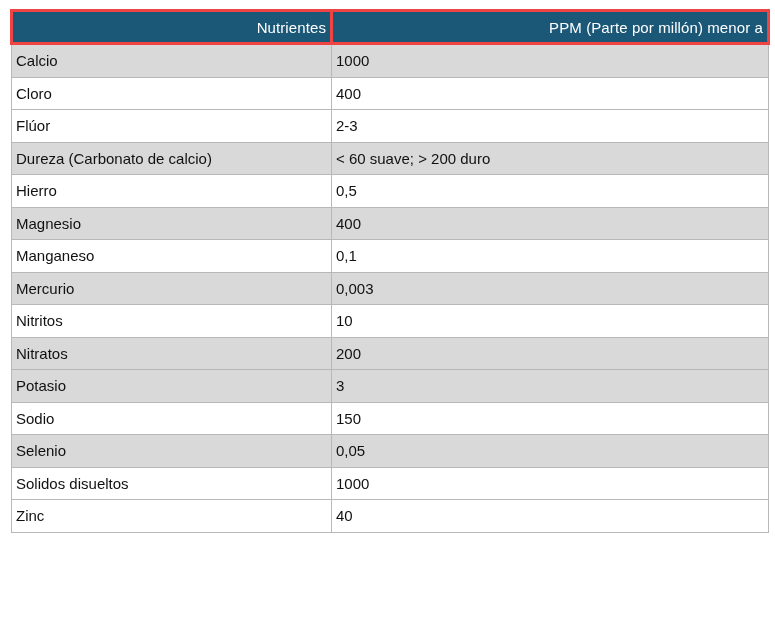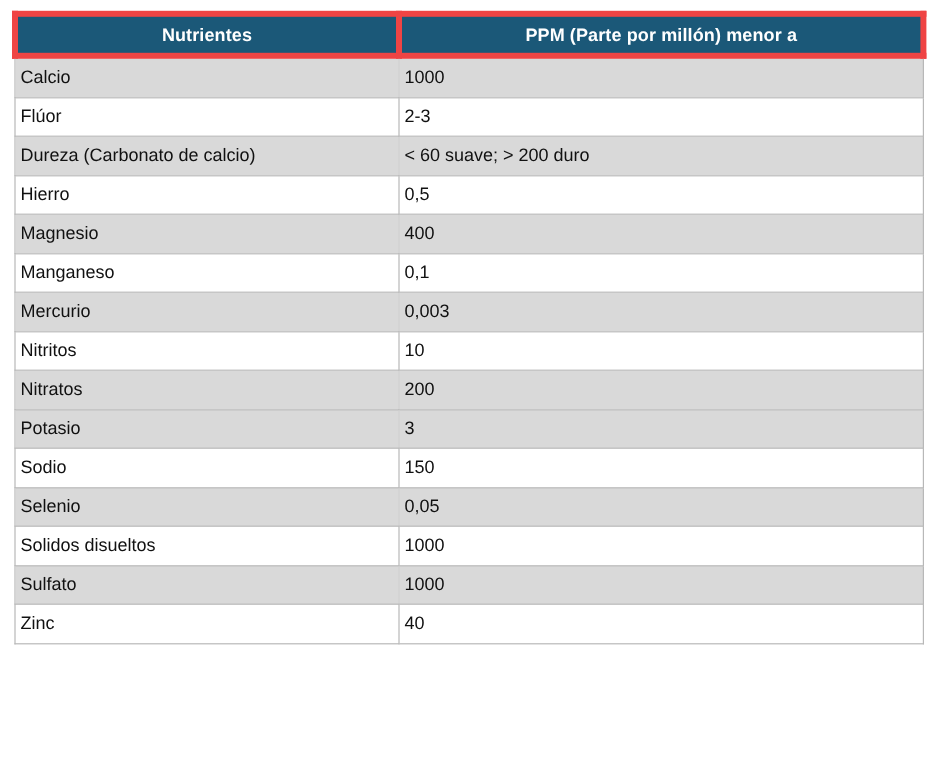--- a/index.html
+++ b/index.html
@@ -27,25 +27,25 @@
     width: 757px;
     border: 1px solid #ffffff;
   }
   table.nutrient-table col.col-name { width: 320px; }
   table.nutrient-table col.col-value { width: 437px; }
 
   thead th {
     background: #1b5878;
     color: #ffffff;
     font-size: 15px;
-    font-weight: bold;
-    text-align: center;
+    font-weight: normal;
+    text-align: right;
     height: 30px;
     padding: 0 4px;
-    border: 5px solid #ef4444;
+    border: 3px solid #ef4444;
     letter-spacing: 0.1px;
   }
   tbody td {
     font-size: 15px;
     color: #111111;
     height: 31.5px;
     padding: 0 4px;
     border: 1px solid #b8b8b8;
     background: #ffffff;
     overflow: hidden;
@@ -70,20 +70,24 @@
     <thead>
       <tr>
         <th>Nutrientes</th>
         <th>PPM (Parte por millón) menor a</th>
       </tr>
     </thead>
     <tbody id="table-body">
         <tr class="shaded">
           <td>Calcio</td>
           <td>1000</td>
+        </tr>
+        <tr class="plain">
+          <td>Cloro</td>
+          <td>400</td>
         </tr>
         <tr class="plain">
           <td>Flúor</td>
           <td>2-3</td>
         </tr>
         <tr class="shaded">
           <td>Dureza (Carbonato de calcio)</td>
           <td>&lt; 60 suave; &gt; 200 duro</td>
         </tr>
         <tr class="plain">
@@ -119,23 +123,19 @@
           <td>150</td>
         </tr>
         <tr class="shaded">
           <td>Selenio</td>
           <td>0,05</td>
         </tr>
         <tr class="plain">
           <td>Solidos disueltos</td>
           <td>1000</td>
         </tr>
-        <tr class="shaded">
-          <td>Sulfato</td>
-          <td>1000</td>
-        </tr>
         <tr class="plain">
           <td>Zinc</td>
           <td>40</td>
         </tr>
       </tbody>
   </table>
 </div>
 
 </body></html>

